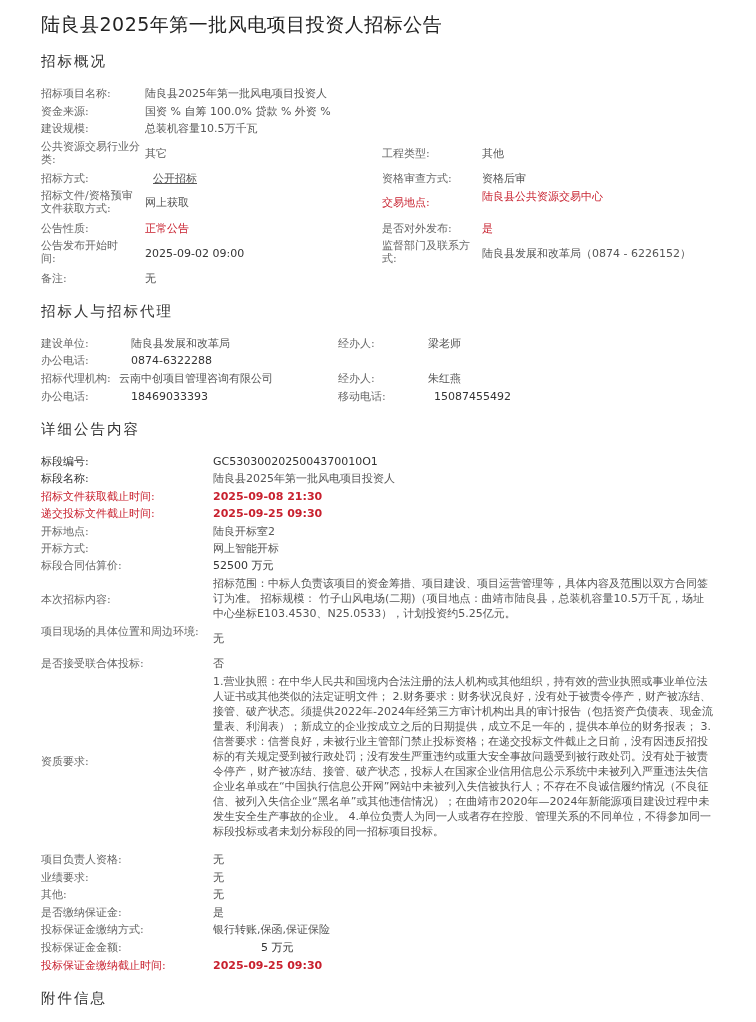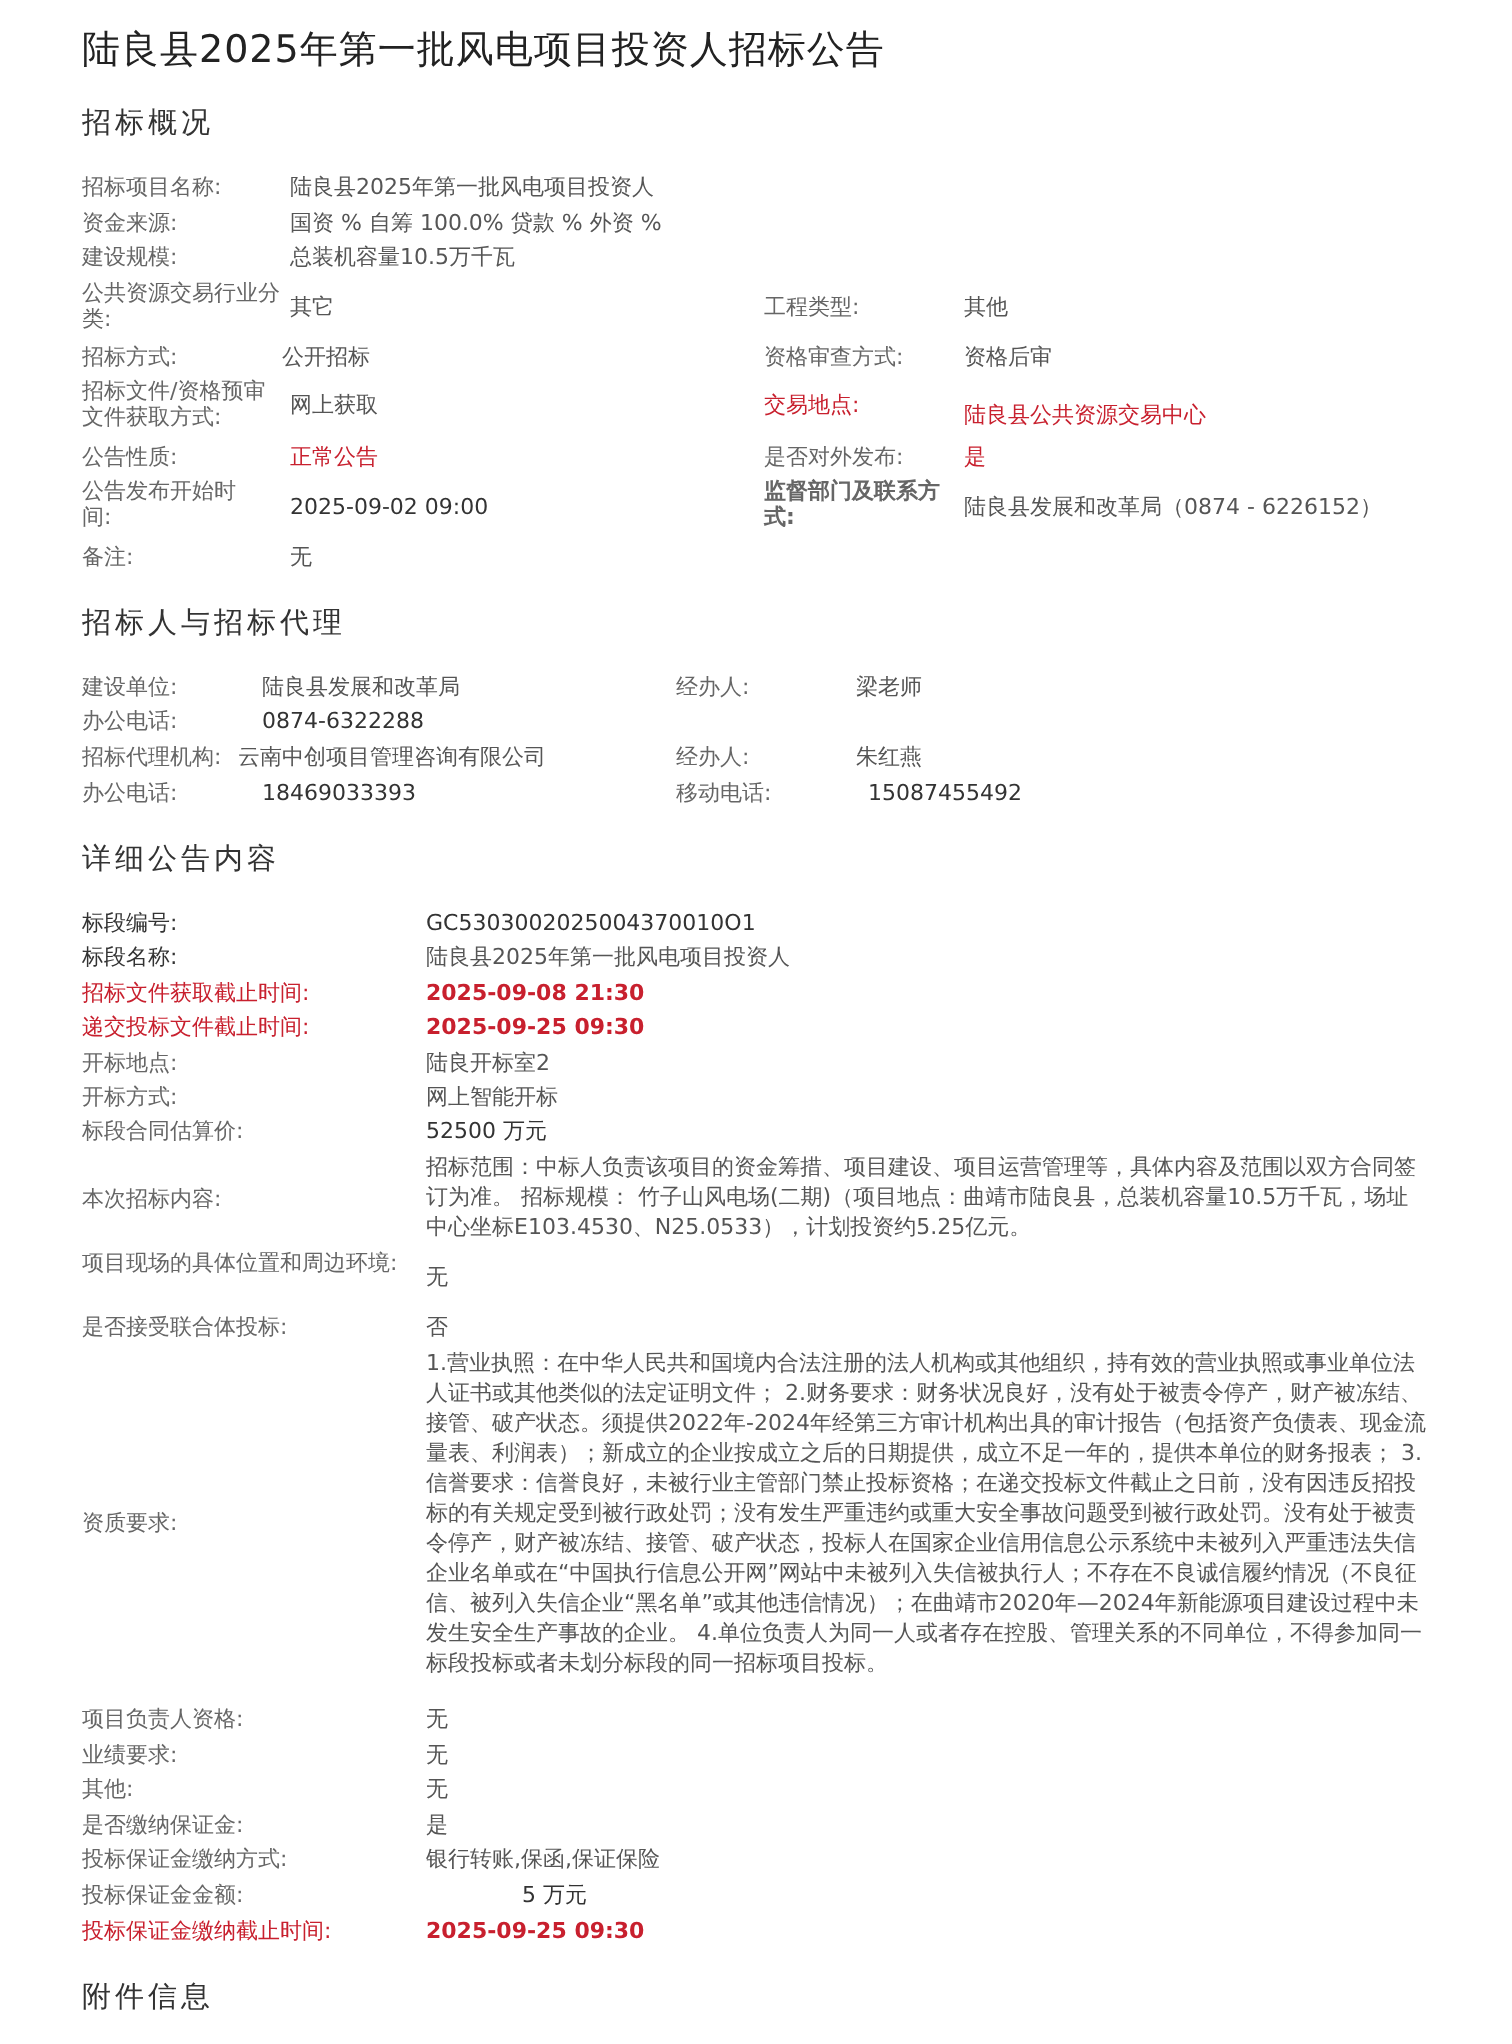--- a/index.html
+++ b/index.html
@@ -55,43 +55,43 @@
 
   <div class="row" style="top:140px; width:700px;">
     <span class="lbl wrap" style="left:0; width:100px;">公共资源交易行业分类:</span>
     <span class="val" style="left:104px; top:7px;">其它</span>
     <span class="lbl" style="left:341px; top:7px;">工程类型:</span>
     <span class="val" style="left:441px; top:7px;">其他</span>
   </div>
 
   <div class="row" style="top:172px; width:700px;">
     <span class="lbl" style="left:0;">招标方式:</span>
-    <span class="val" style="left:100px;">公开招标</span>
+    <span class="val" style="left:112px;text-decoration:underline;">公开招标</span>
     <span class="lbl" style="left:341px;">资格审查方式:</span>
     <span class="val" style="left:441px;">资格后审</span>
   </div>
 
   <div class="row" style="top:189px; width:700px;">
     <span class="lbl wrap" style="left:0; width:100px;">招标文件/资格预审文件获取方式:</span>
     <span class="val" style="left:104px; top:7px;">网上获取</span>
     <span class="lbl red" style="left:341px; top:7px;">交易地点:</span>
-    <span class="val red" style="left:441px; top:12px;">陆良县公共资源交易中心</span>
+    <span class="val red" style="left:441px; top:1px;">陆良县公共资源交易中心</span>
   </div>
 
   <div class="row" style="top:222px; width:700px;">
     <span class="lbl" style="left:0;">公告性质:</span>
     <span class="val red" style="left:104px;">正常公告</span>
     <span class="lbl" style="left:341px;">是否对外发布:</span>
     <span class="val red" style="left:441px;">是</span>
   </div>
 
   <div class="row" style="top:239px; width:700px;">
     <span class="lbl wrap" style="left:0; width:90px;">公告发布开始时间:</span>
     <span class="val dark" style="left:104px; top:8px;">2025-09-02 09:00</span>
-    <span class="lbl wrap" style="left:341px; width:100px;font-weight:bold;">监督部门及联系方式:</span>
+    <span class="lbl wrap" style="left:341px; width:100px;">监督部门及联系方式:</span>
     <span class="val" style="left:441px; top:8px;">陆良县发展和改革局（0874 - 6226152）</span>
   </div>
 
   <div class="row" style="top:272px;">
     <span class="lbl" style="left:0;">备注:</span>
     <span class="val" style="left:104px;">无</span>
   </div>
 
   <div class="section-h" style="top:302px;">招标人与招标代理</div>
 

